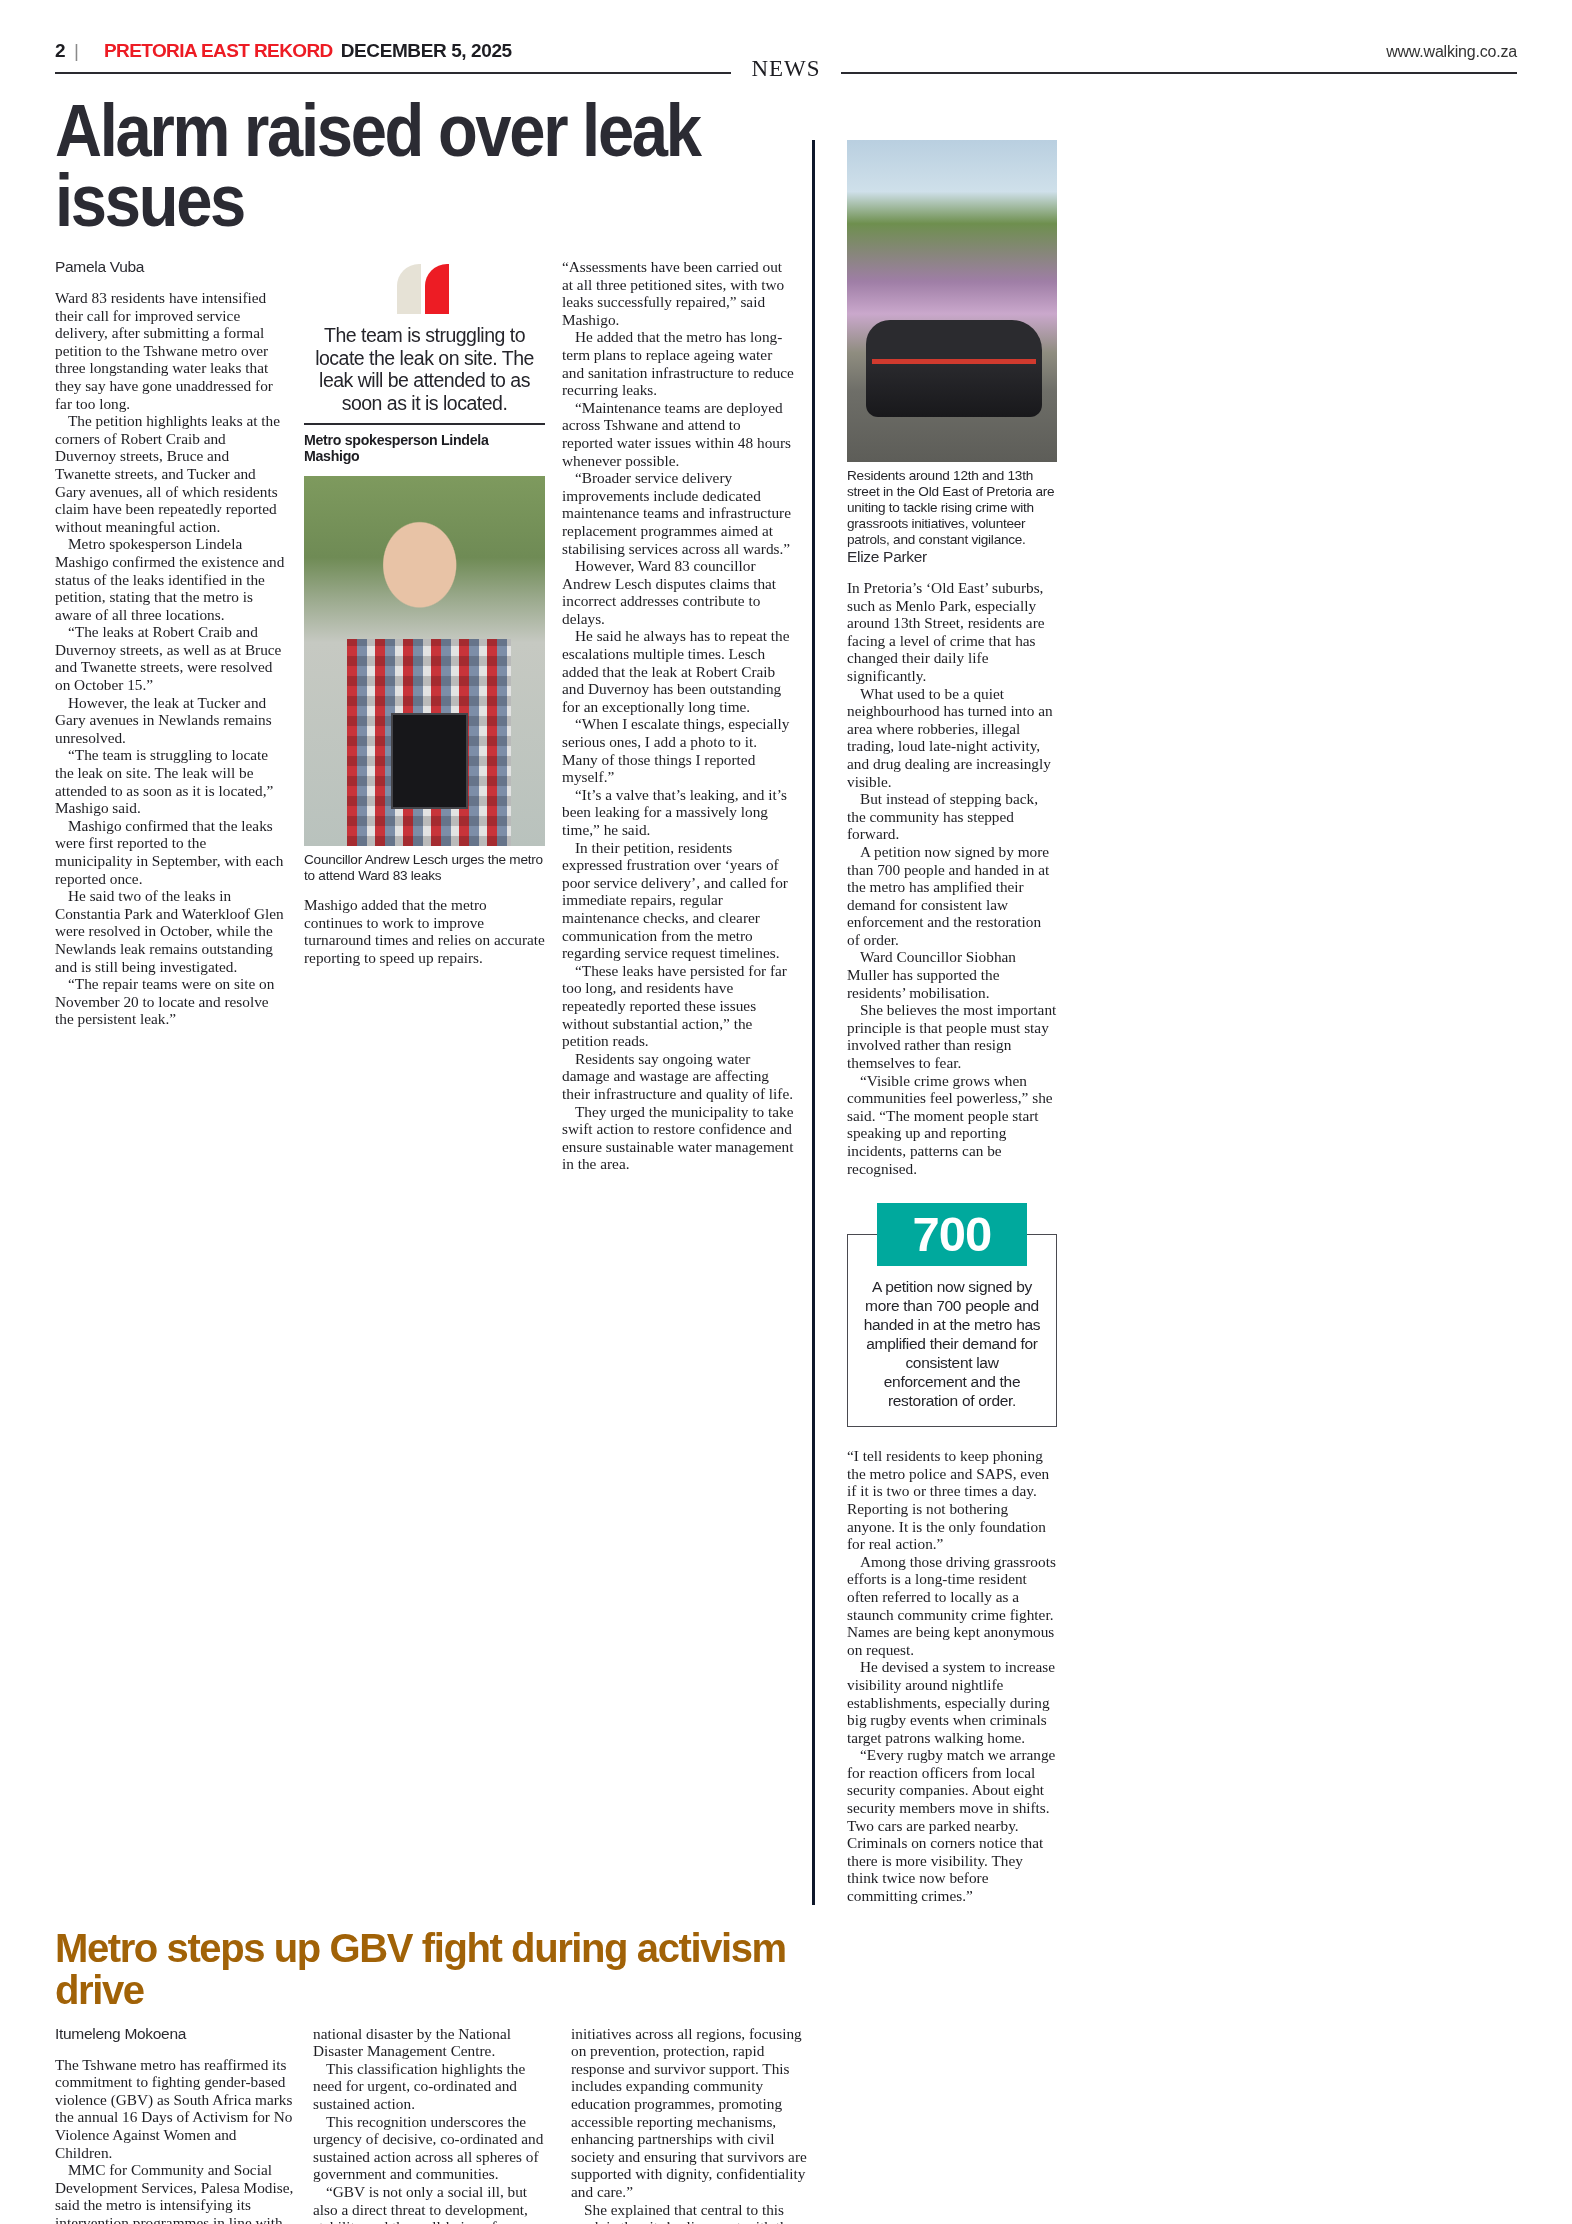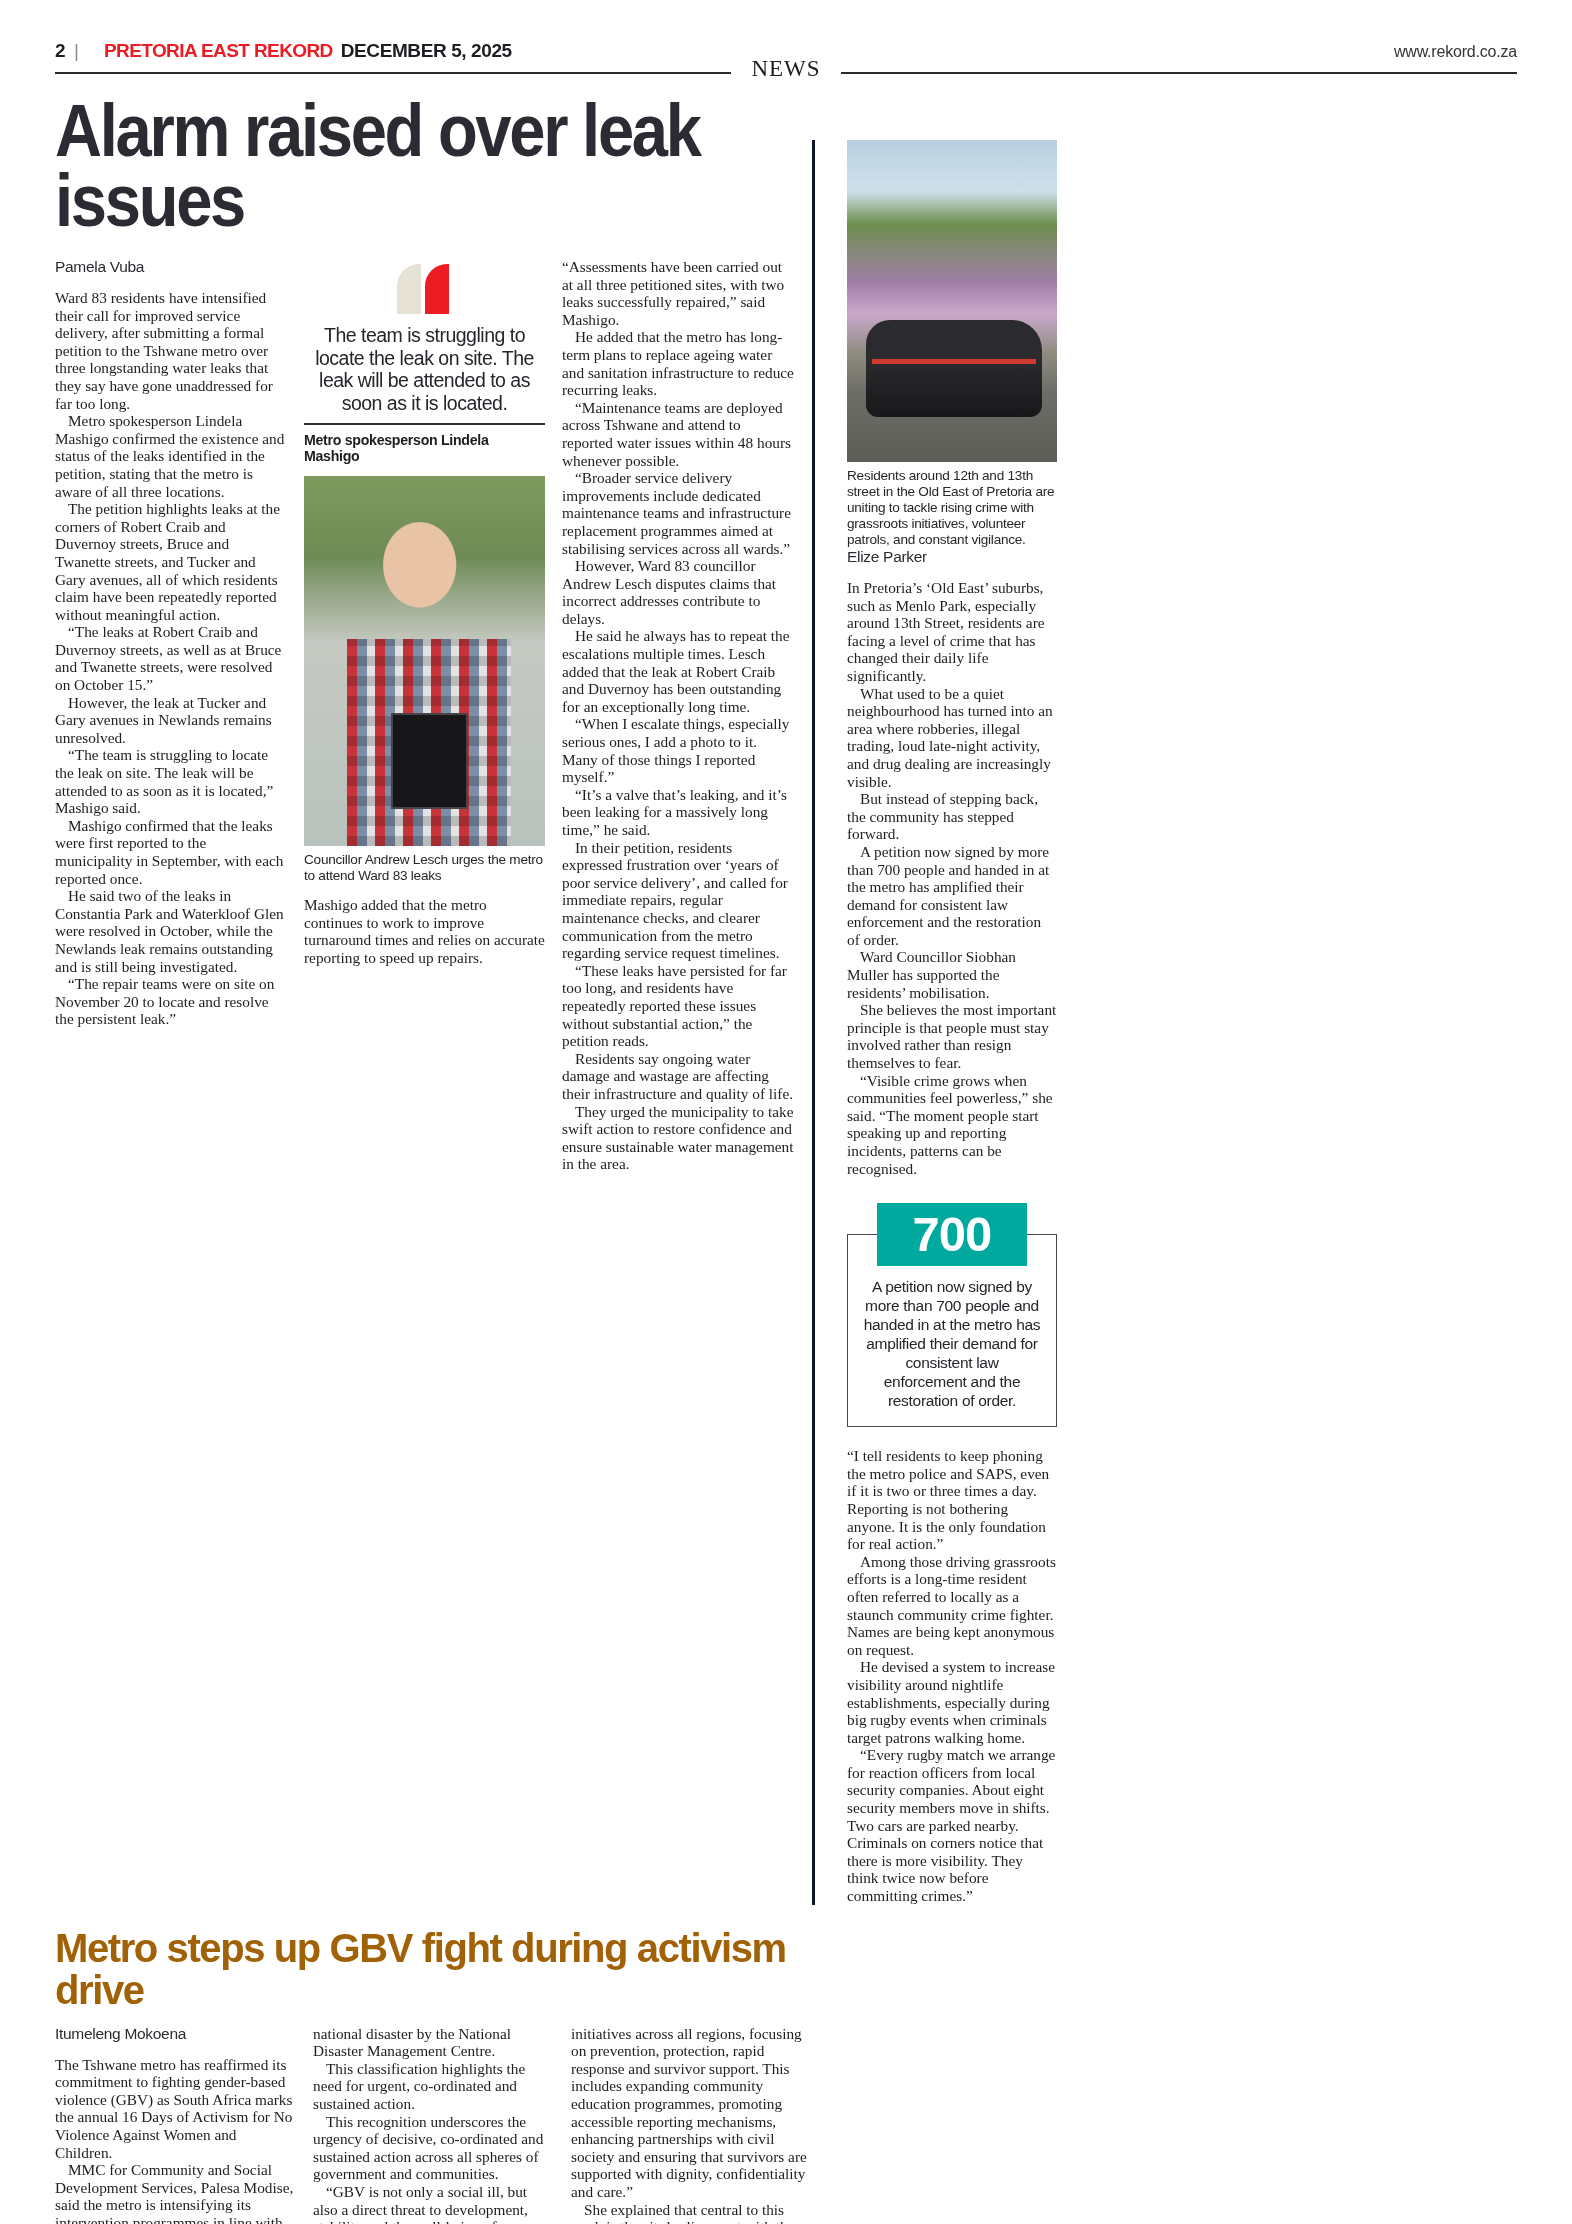--- a/index.html
+++ b/index.html
@@ -109,37 +109,37 @@
 </head>
 <body>
 
 <div class="page">
 
   <div class="masthead">
     <span class="mh-page">2</span>
     <span class="mh-bar">|</span>
     <span class="mh-pub">PRETORIA EAST REKORD</span>
     <span class="mh-date">DECEMBER 5, 2025</span>
-    <span class="mh-url">www.rekord.co.za</span>
+    <span class="mh-url">www.walking.co.za</span>
   </div>
   <div class="rule-top"></div>
   <div class="section-label">NEWS</div>
 
   <div class="a1">
 
     <div class="a1-main">
       <h1 class="head1">Alarm raised over leak issues</h1>
 
       <div class="a1-cols">
 
         <div class="col">
           <div class="byline">Pamela Vuba</div>
           <p class="body">Ward 83 residents have intensified their call for improved service delivery, after submitting a formal petition to the Tshwane metro over three longstanding water leaks that they say have gone unaddressed for far too long.</p>
+          <p class="body">The petition highlights leaks at the corners of Robert Craib and Duvernoy streets, Bruce and Twanette streets, and Tucker and Gary avenues, all of which residents claim have been repeatedly reported without meaningful action.</p>
           <p class="body">Metro spokesperson Lindela Mashigo confirmed the existence and status of the leaks identified in the petition, stating that the metro is aware of all three locations.</p>
-          <p class="body">The petition highlights leaks at the corners of Robert Craib and Duvernoy streets, Bruce and Twanette streets, and Tucker and Gary avenues, all of which residents claim have been repeatedly reported without meaningful action.</p>
           <p class="body">“The leaks at Robert Craib and Duvernoy streets, as well as at Bruce and Twanette streets, were resolved on October 15.”</p>
           <p class="body">However, the leak at Tucker and Gary avenues in Newlands remains unresolved.</p>
           <p class="body">“The team is struggling to locate the leak on site. The leak will be attended to as soon as it is located,” Mashigo said.</p>
           <p class="body">Mashigo confirmed that the leaks were first reported to the municipality in September, with each reported once.</p>
           <p class="body">He said two of the leaks in Constantia Park and Waterkloof Glen were resolved in October, while the Newlands leak remains outstanding and is still being investigated.</p>
           <p class="body">“The repair teams were on site on November 20 to locate and resolve the persistent leak.”</p>
         </div>
 
         <div class="col">
           <div class="quote-box">

